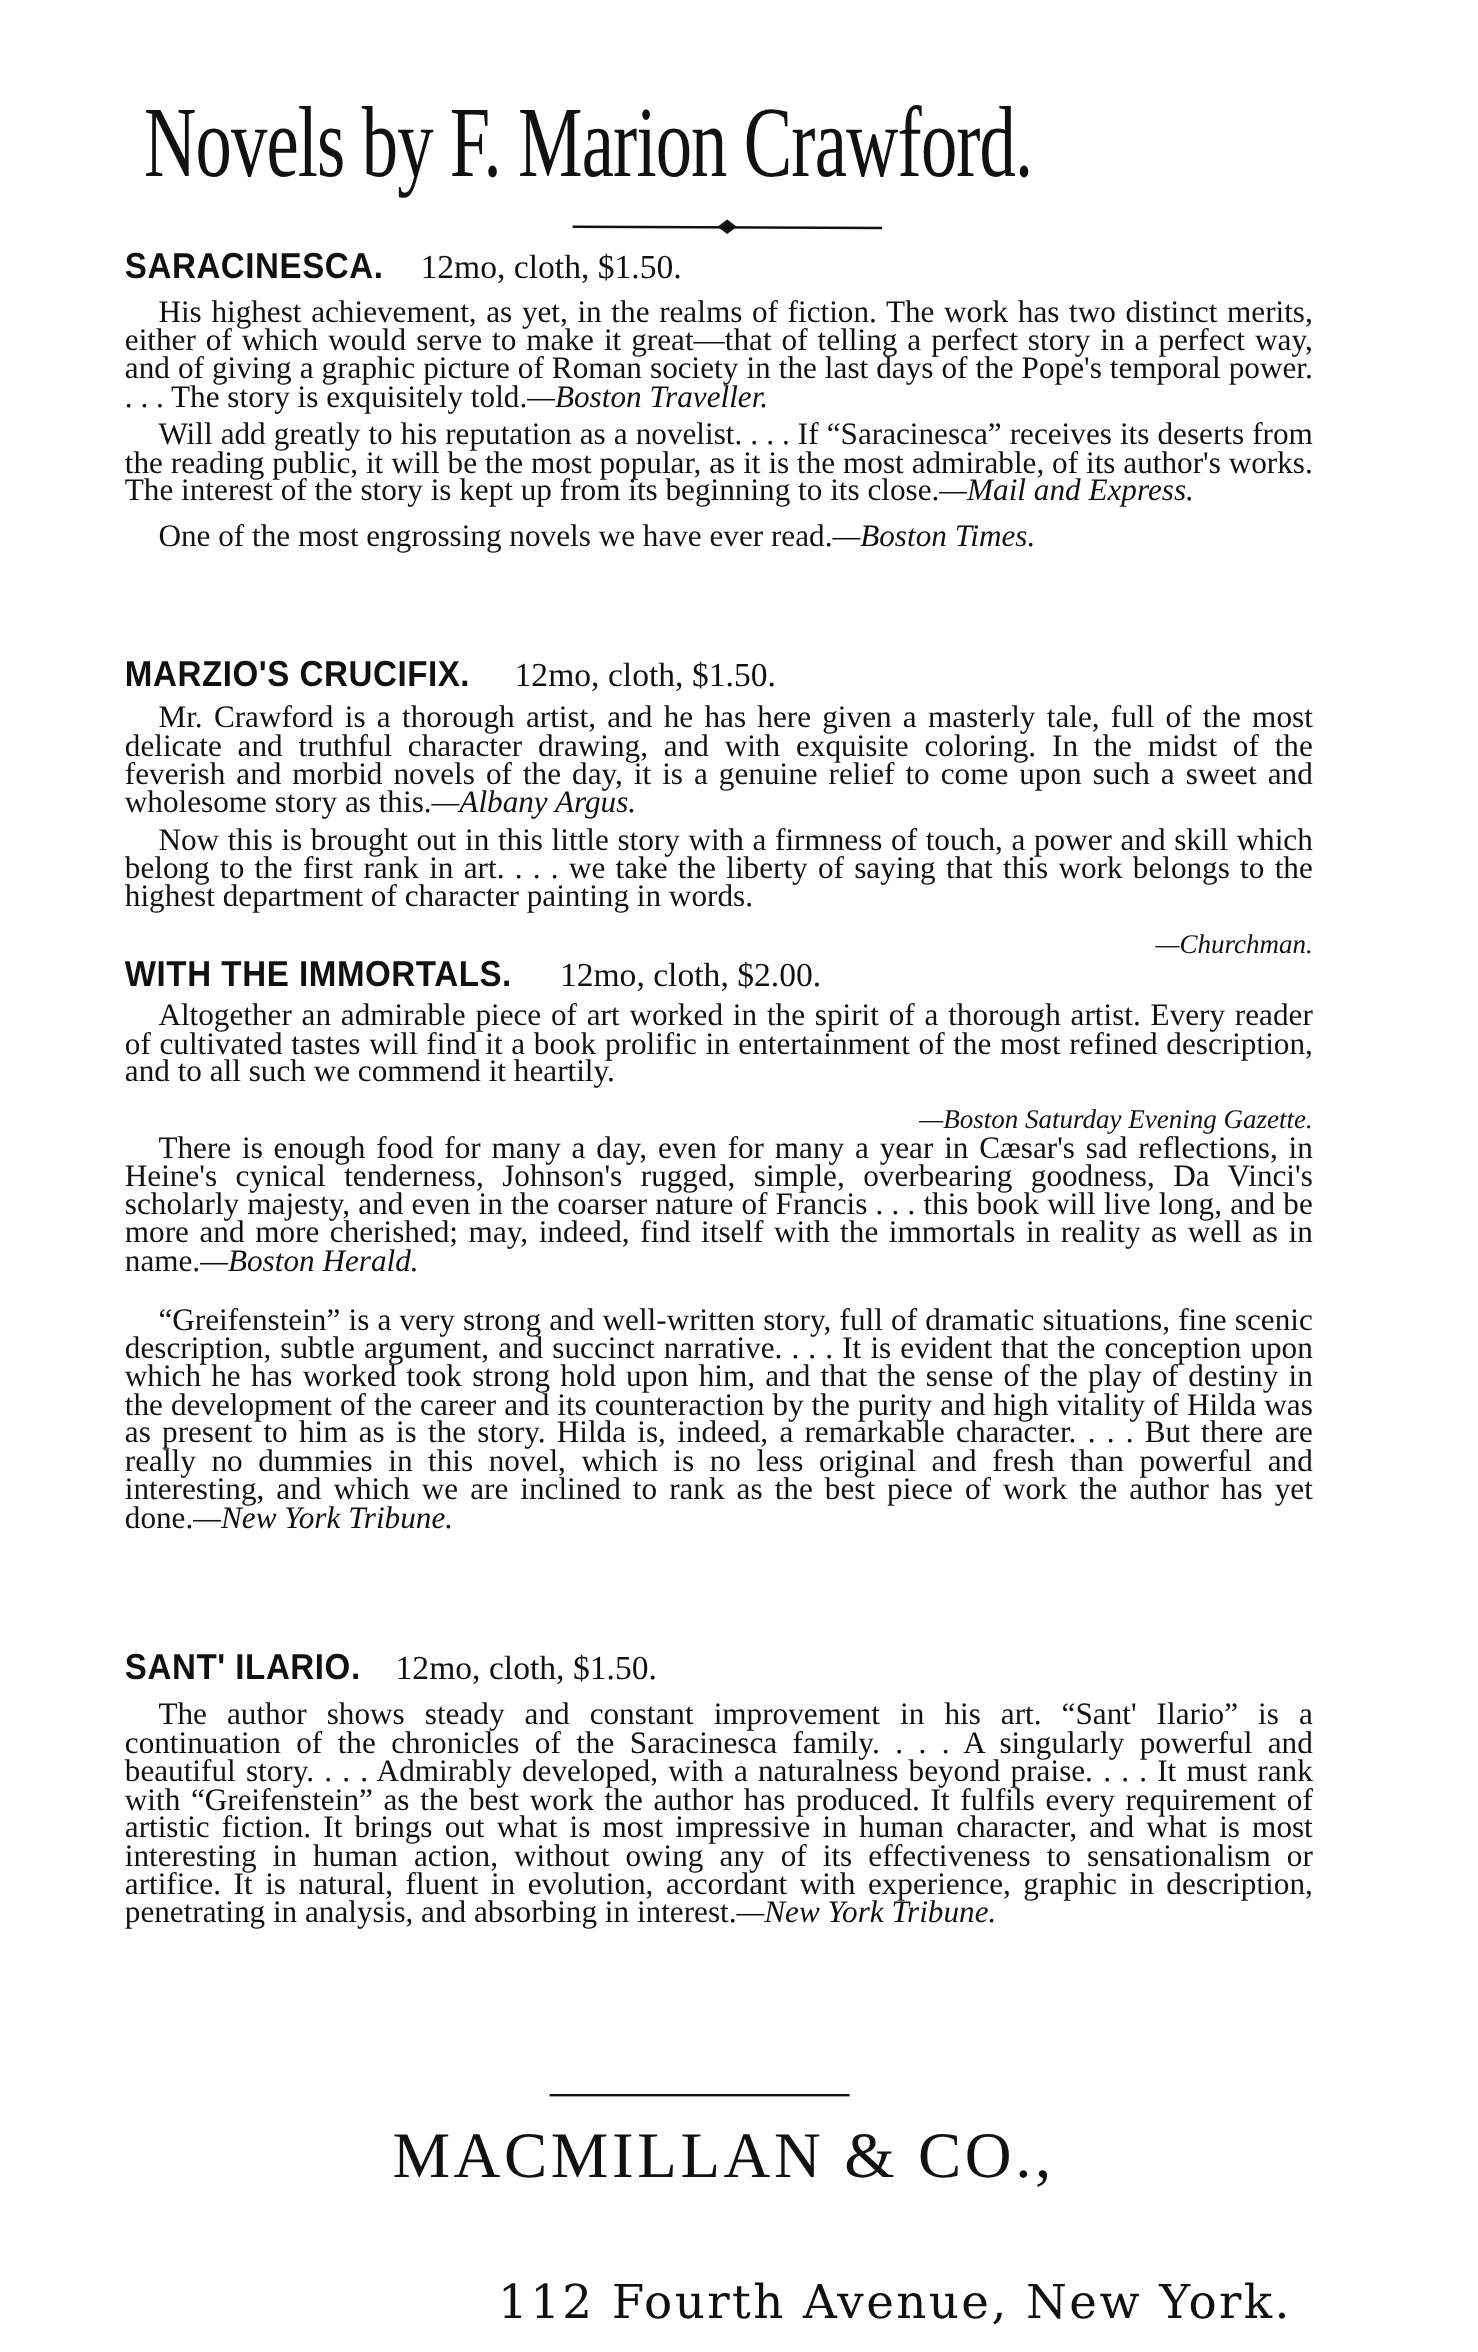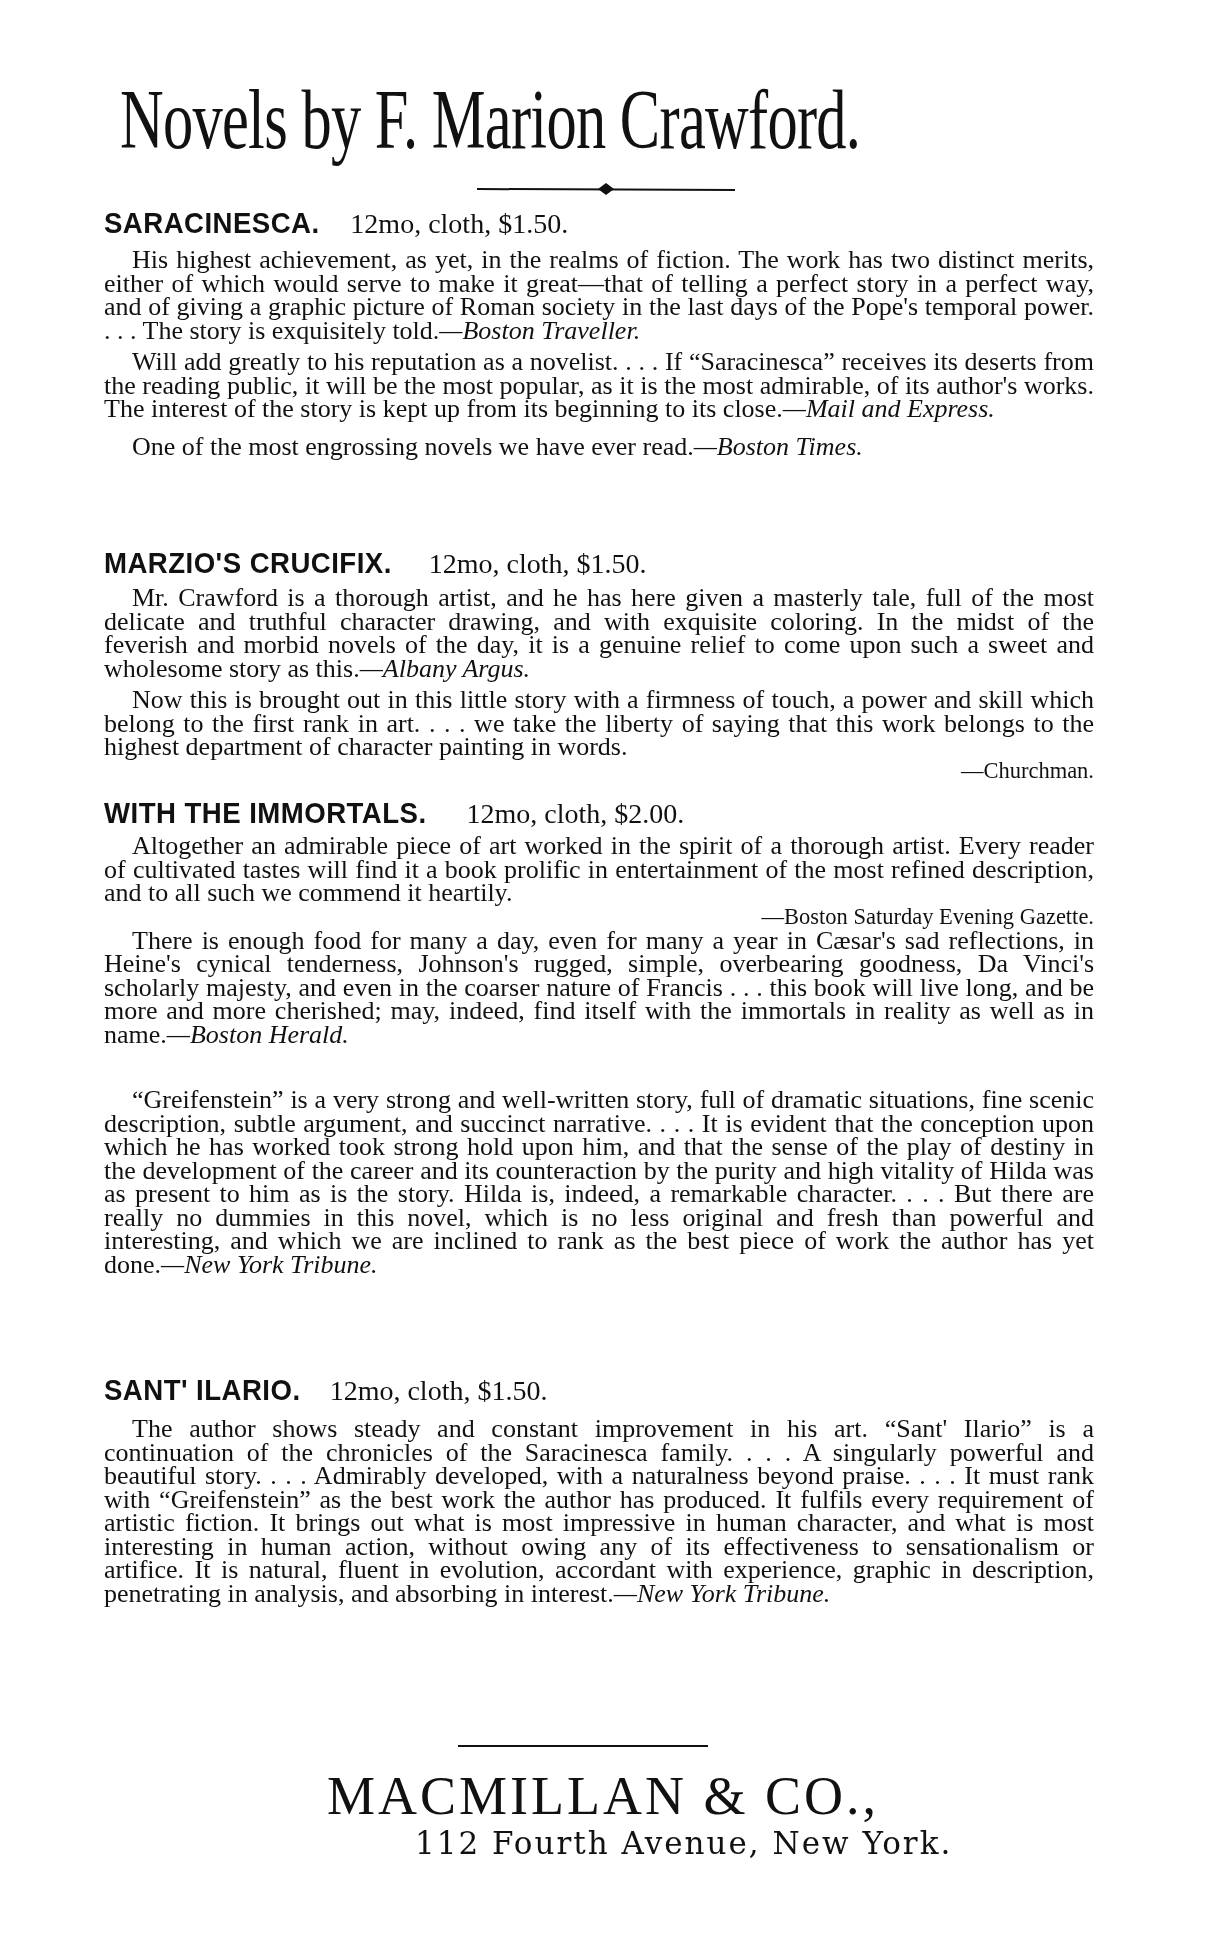--- a/index.html
+++ b/index.html
@@ -15,24 +15,24 @@
   .col { position: absolute; left: 104px; width: 990px; }
   .book-head { font-family: "Liberation Sans", sans-serif; white-space: nowrap; line-height: 1; }
   .book-title { font-weight: bold; font-size: 30px; letter-spacing: 0.5px; transform: scaleX(0.92); display: inline-block; transform-origin: left; }
   .book-meta { font-family: "Liberation Serif", serif; font-size: 28px; margin-left: 12px; }
   .para {
     font-family: "Liberation Serif", serif; font-size: 26px; line-height: 23.5px;
     text-align: justify; text-indent: 28px; margin: 0;
   }
   .para .src { font-style: italic; }
   .para + .para { margin-top: 8px; }
-  .attrib { font-family: "Liberation Serif", serif; font-size: 22.5px; text-align: right; line-height: 24px; }
+  .attrib { font-family: "Liberation Serif", serif; font-style: italic; font-size: 22.5px; text-align: right; line-height: 24px; margin-top: 16px; }
   .rule { position: absolute; left: 458px; top: 1745px; width: 250px; height: 2px; background: #111; }
   .publisher { position: absolute; left: 327px; top: 1765px; font-family: "Liberation Serif", serif; font-size: 54px; letter-spacing: 3px; white-space: nowrap; }
-  .address { position: absolute; left: 415px; top: 1825px; font-family: "DejaVu Serif", serif; font-size: 31px; letter-spacing: 2px; white-space: nowrap; }
+  .address { position: absolute; left: 415px; top: 1897px; font-family: "DejaVu Serif", serif; font-size: 39px; letter-spacing: 2px; white-space: nowrap; }
 </style>
 </head>
 <body>
 
 <div class="page">
   <div class="title">Novels by F. Marion Crawford.</div>
 
   <svg class="ornament" viewBox="0 0 258 14">
     <line x1="0" y1="7" x2="258" y2="8" stroke="#111" stroke-width="2"></line>
     <polygon points="129,1 137,7 129,13 121,7" fill="#111"></polygon>

